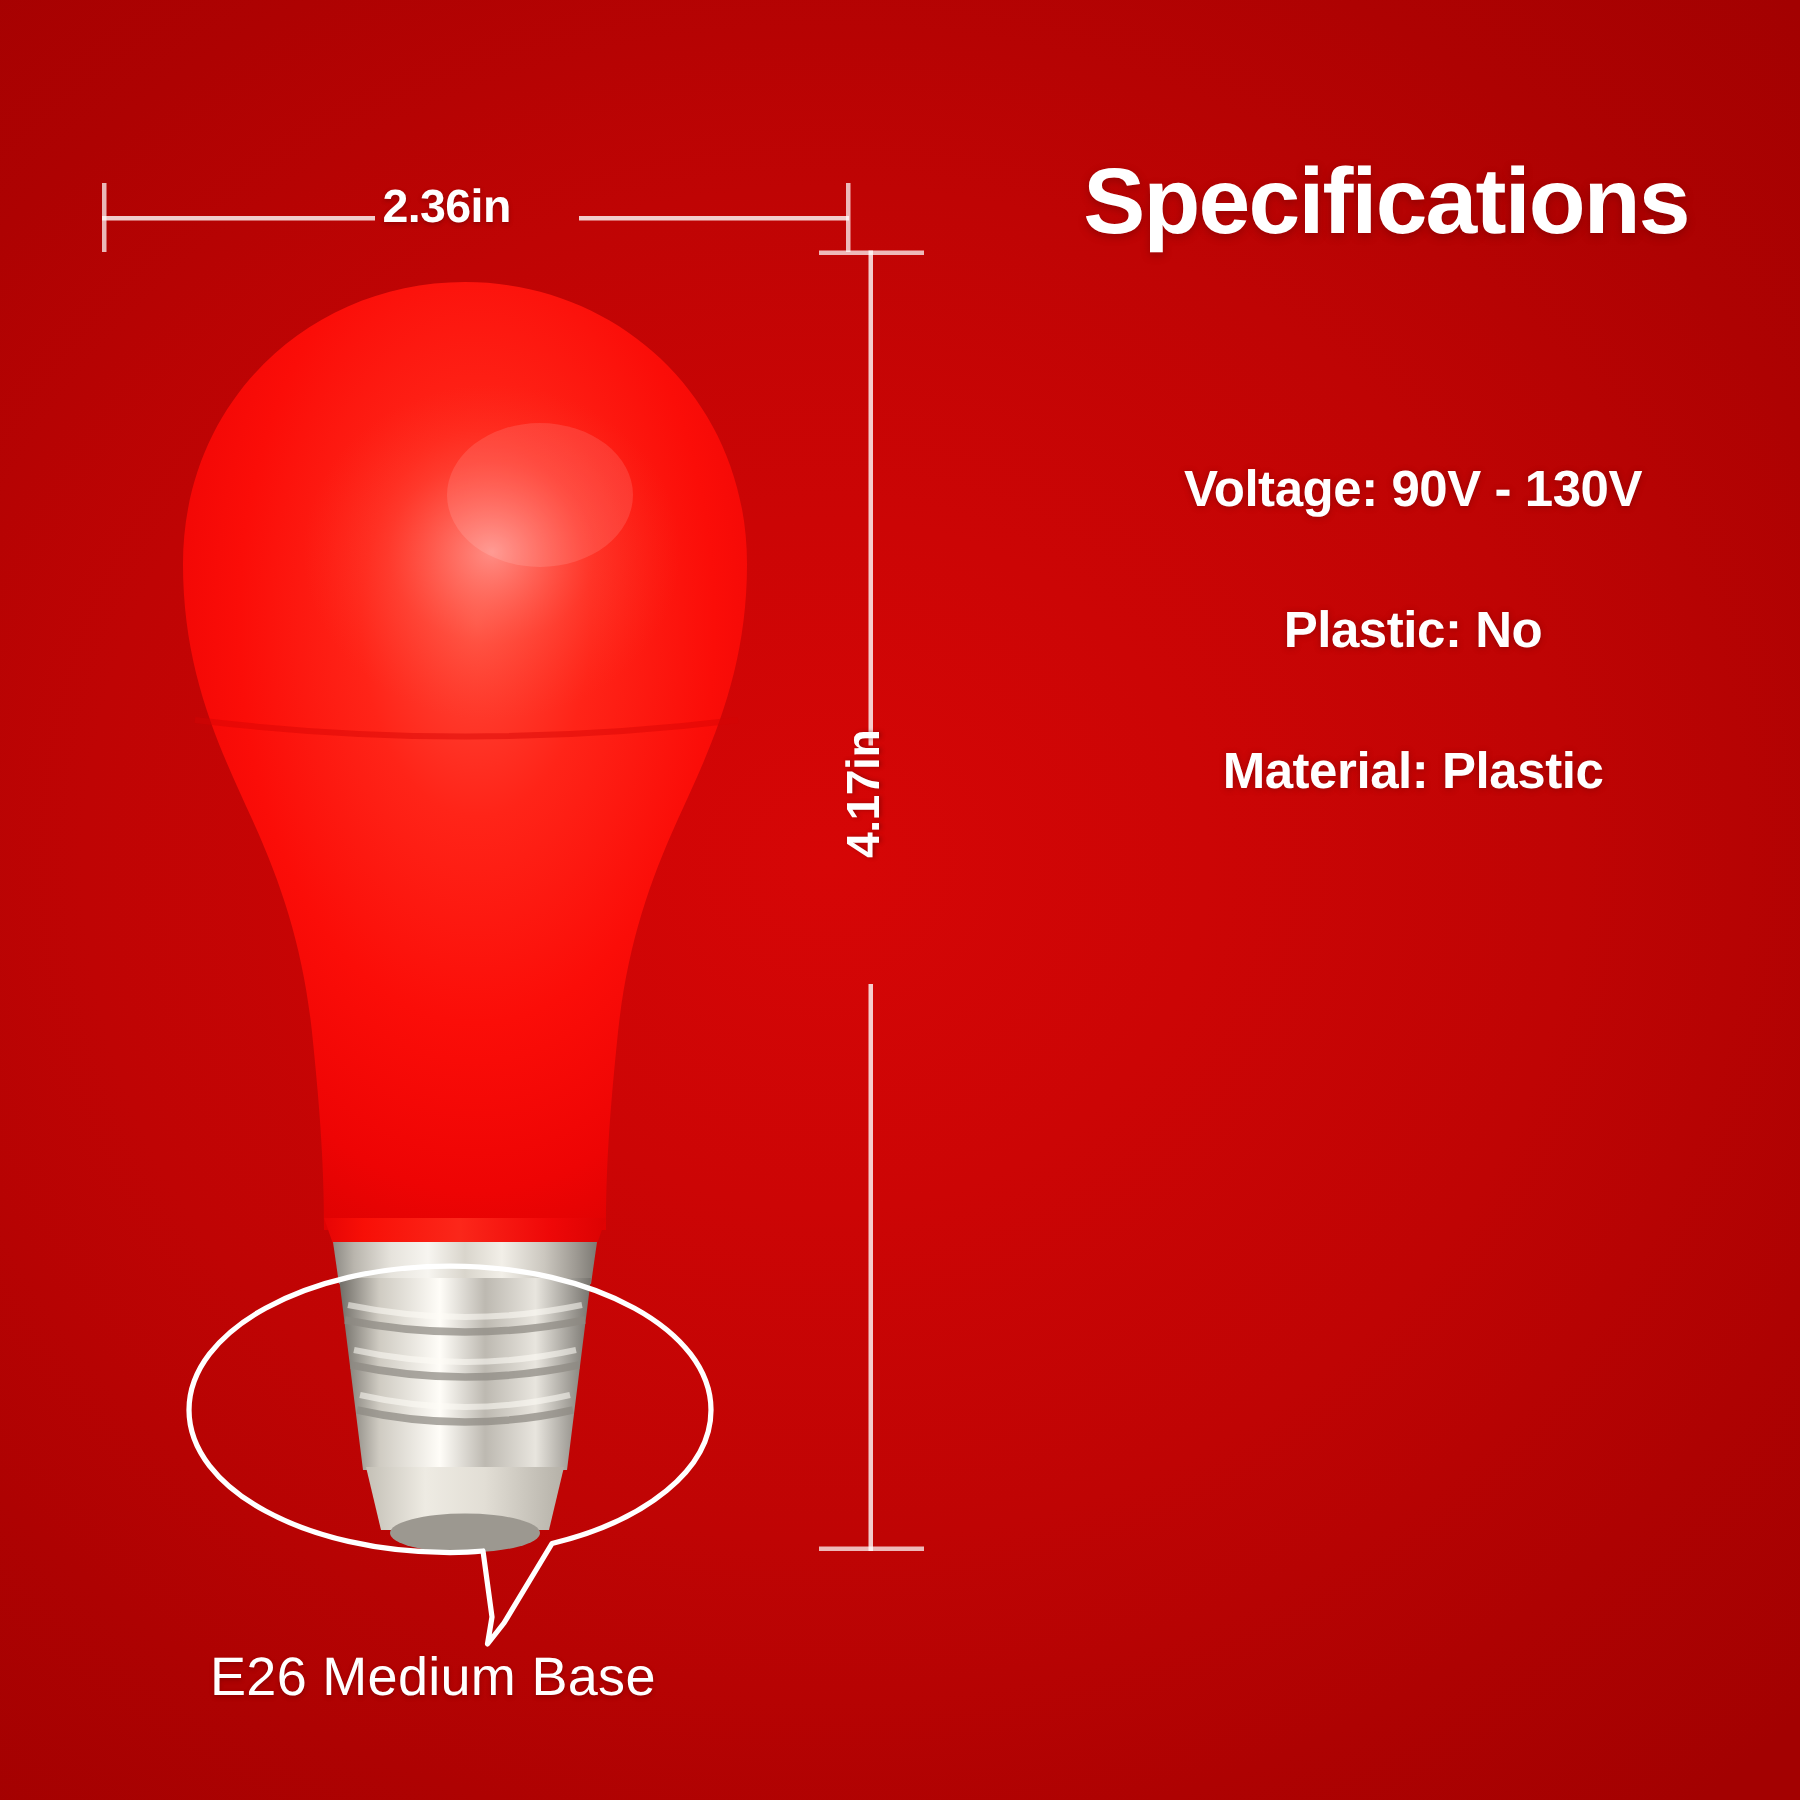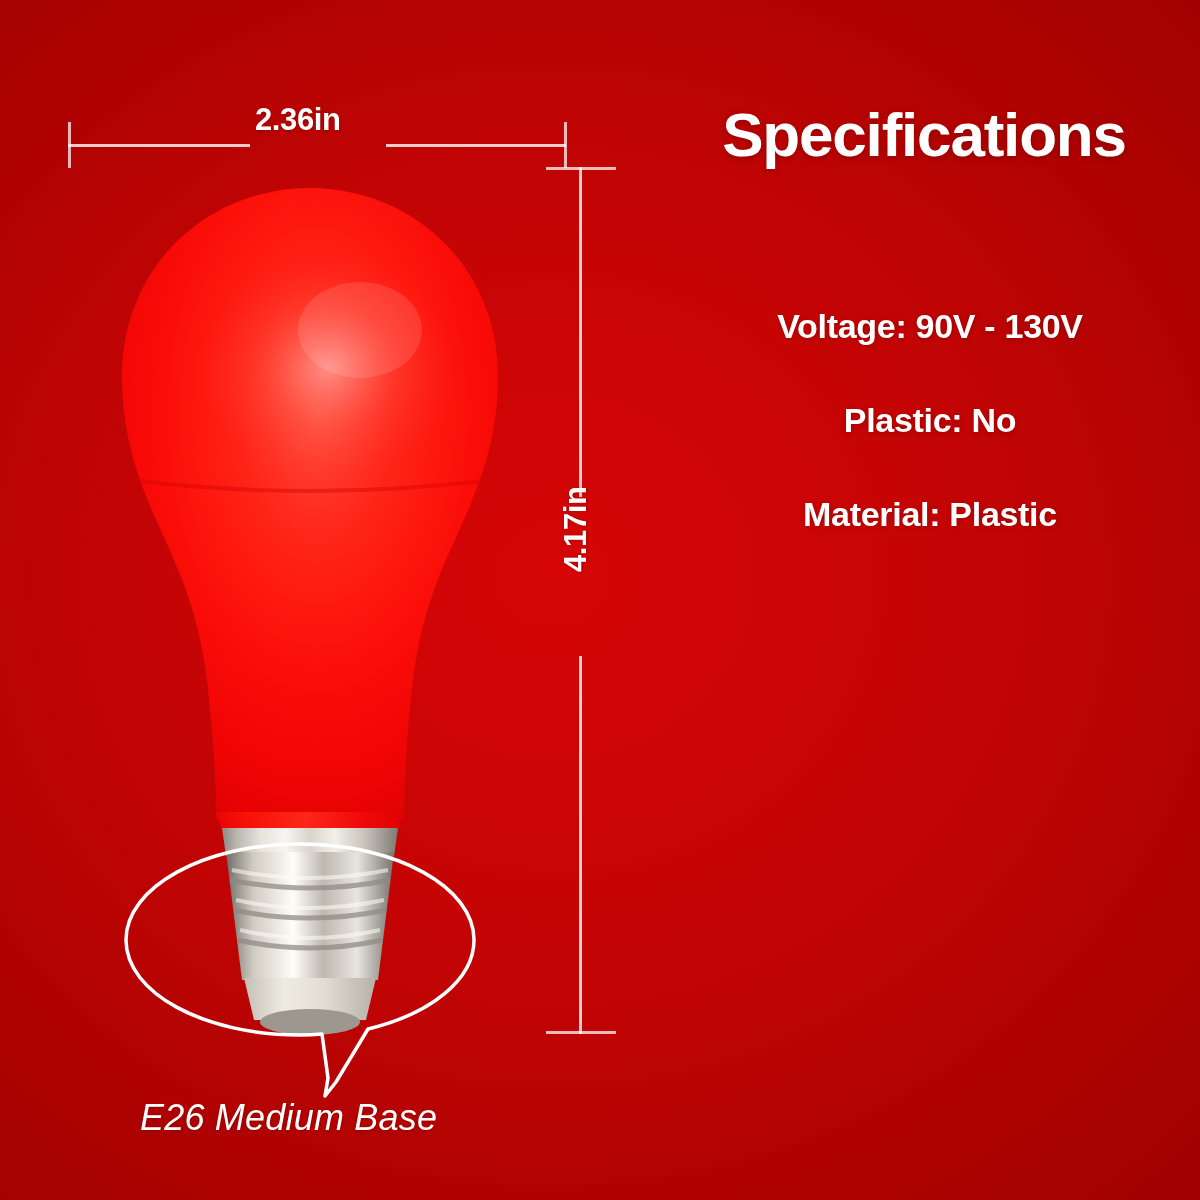--- a/index.html
+++ b/index.html
@@ -50,21 +50,21 @@
     background: rgba(255,255,255,0.72);
   }
   .dim-cap-h {
     position: absolute;
     height: 3px;
     background: rgba(255,255,255,0.72);
   }
   #width-label {
     position: absolute;
     left: 255px;
-    top: 102px;
+    top: 120px;
     color: #ffffff;
     font-size: 31px;
     font-weight: bold;
     letter-spacing: -0.4px;
     text-shadow: 0 1px 3px rgba(90,0,0,0.45);
     text-align: center;
   }
   #height-label {
     position: absolute;
     left: 540px;
@@ -91,21 +91,20 @@
   #callout-svg { display: block; width: 100%; height: 100%; }
   #callout-caption {
     position: absolute;
     left: 140px;
     top: 1097px;
     color: #ffffff;
     font-size: 36px;
     font-weight: 400;
     letter-spacing: 0.2px;
     text-shadow: 0 1px 3px rgba(90,0,0,0.40);
-    font-style: italic;
   }
 
   
   #spec-panel {
     position: absolute;
     left: 672px;
     top: 104px;
     width: 500px;
     height: 880px;
     text-align: center;
@@ -118,21 +117,21 @@
     line-height: 1;
     margin: 0 0 0 4px;
     text-shadow: 0 2px 6px rgba(90,0,0,0.40);
   }
   #spec-list {
     list-style: none;
     margin: 0;
     padding: 0;
     position: absolute;
     top: 200px;
-    left: 23px;
+    left: 35px;
     width: 470px;
   }
   #spec-list li {
     color: #ffffff;
     font-size: 34px;
     font-weight: bold;
     letter-spacing: -0.3px;
     height: 94px;
     line-height: 44px;
     white-space: nowrap;

